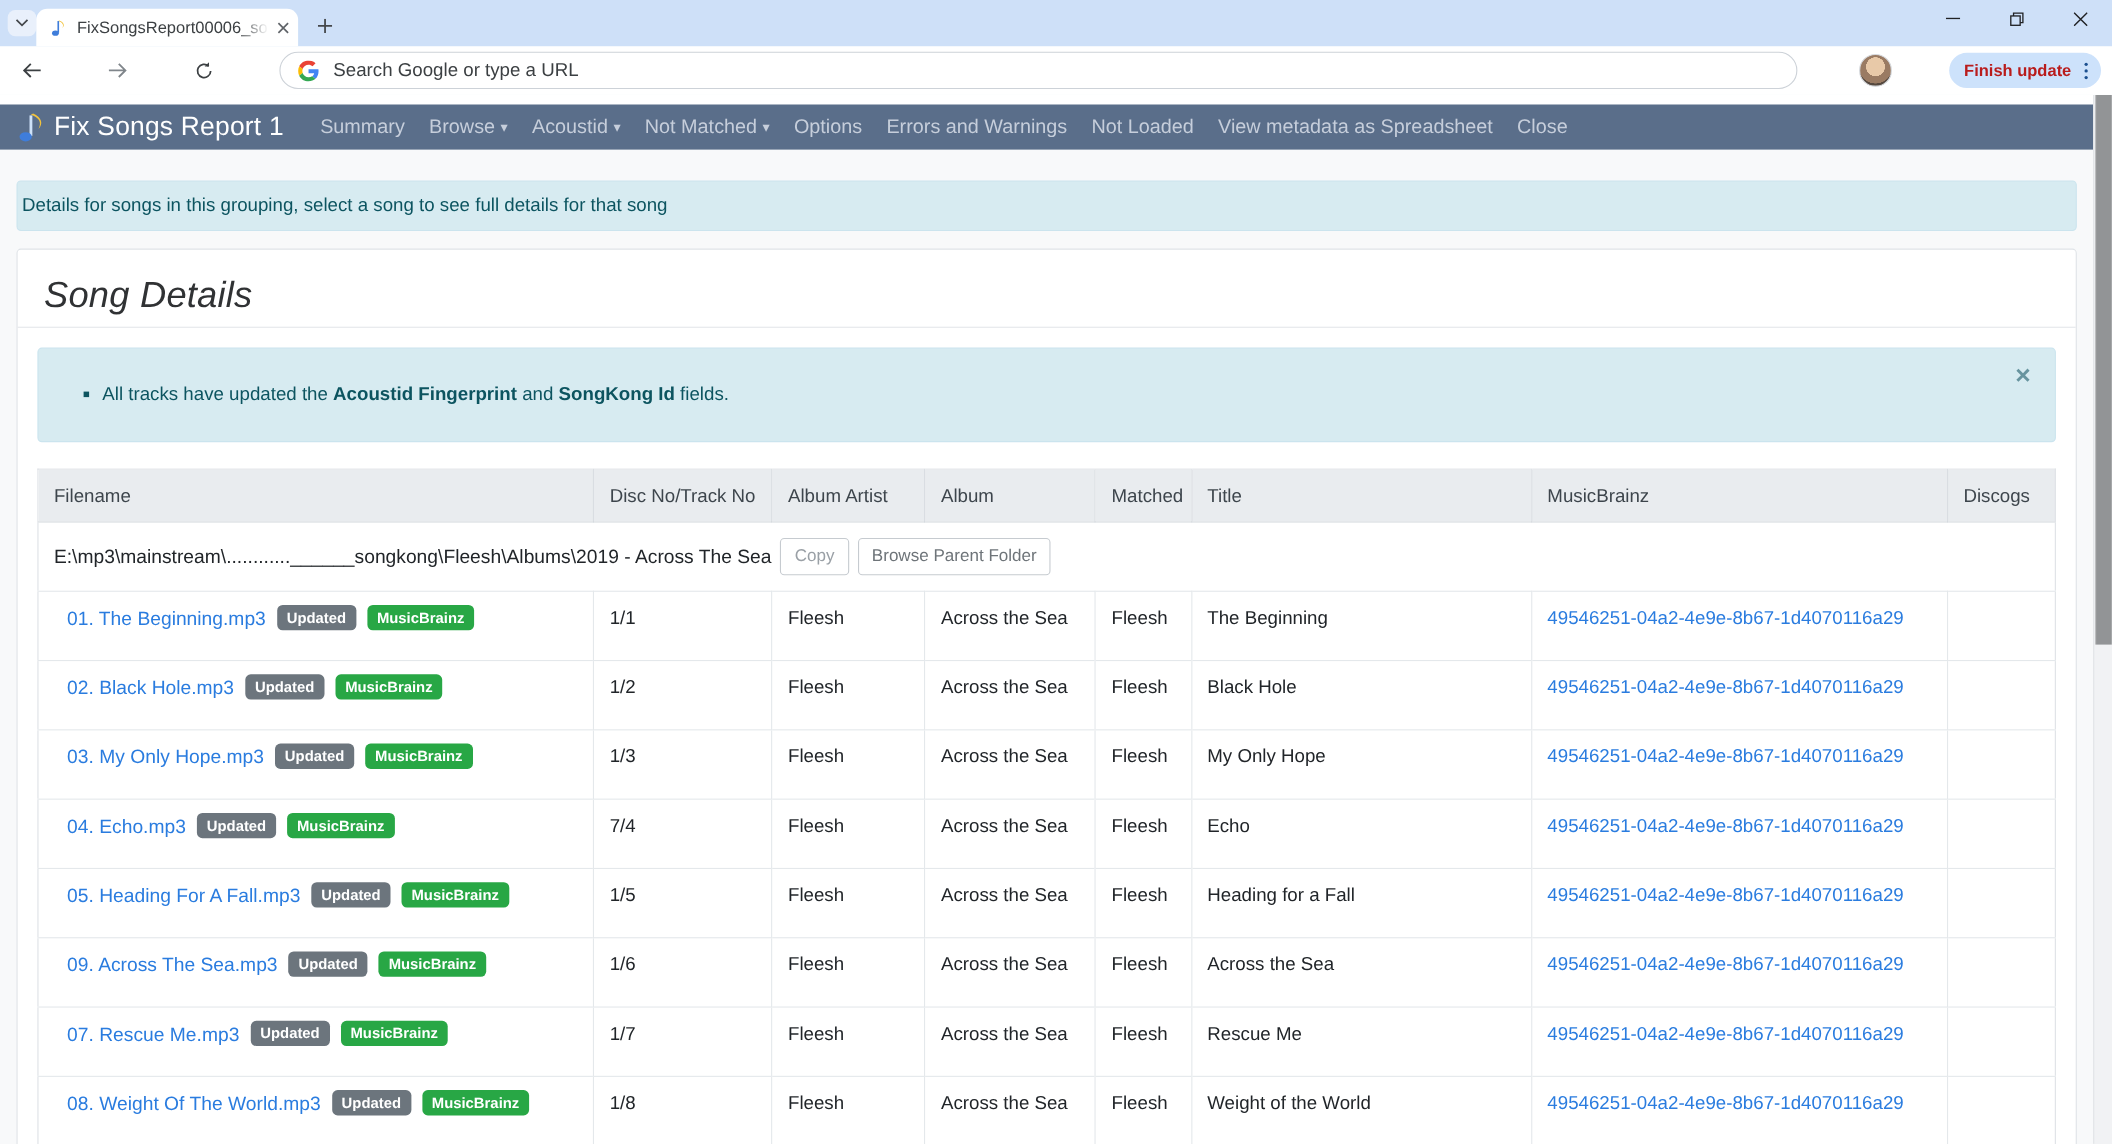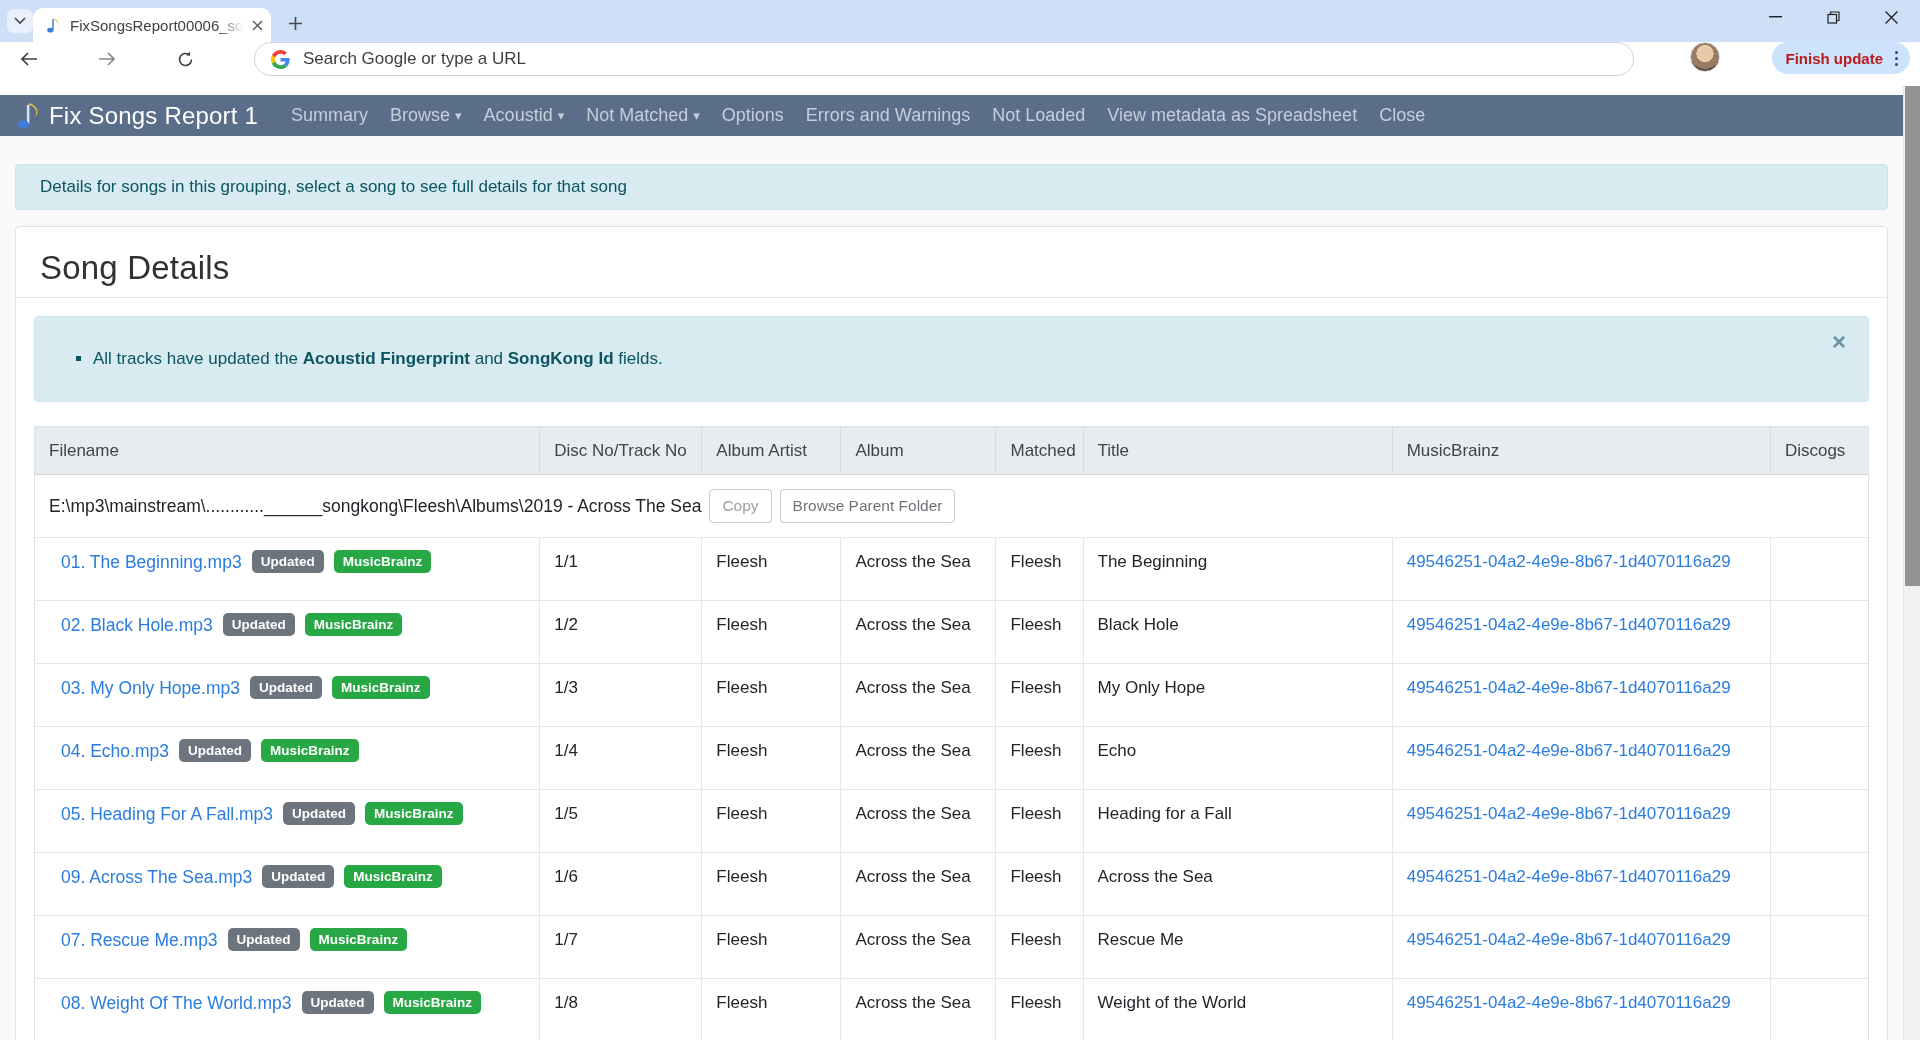--- a/index.html
+++ b/index.html
@@ -34,21 +34,21 @@
   .icon-btn { display: flex; align-items: center; justify-content: center; background: transparent; border: none; padding: 0; }
   .new-tab {
     position: absolute; left: 282px; bottom: 6px;
     width: 26px; height: 26px; border-radius: 50%;
     display: flex; align-items: center; justify-content: center;
   }
   .win-controls { position: absolute; right: 0; top: 0; height: 34px; display: flex; }
   .win-btn { width: 58px; height: 34px; display: flex; align-items: center; justify-content: center; }
   .toolbar {
     height: 44px; background: #ffffff;
-    display: flex; padding: 0 10px; gap: 40px;
+    display: flex; align-items: center; padding: 0 10px; gap: 40px;
   }
   .nav-ico { width: 34px; height: 34px; display: flex; align-items: center; justify-content: center; margin: 0 2px; }
   .omnibox {
     flex: 1; height: 34px; margin: 0 10px;
     border: 1px solid #cdd2d8; border-radius: 17px; background: #fff;
     display: flex; align-items: center; gap: 13px; padding: 0 16px;
   }
   .omni-text { font-size: 17px; color: #3c4043; }
   .avatar {
     width: 30px; height: 30px; border-radius: 50%; margin: 0 6px;
@@ -73,30 +73,30 @@
   .brand { display: flex; align-items: center; gap: 7px; margin-right: 22px; text-decoration: none; }
   .brand-text { color: #ffffff; font-size: 24px; letter-spacing: 0.2px; }
   .app-nav-link {
     color: #c6cedb; font-size: 18px; padding: 0 11px; text-decoration: none; white-space: nowrap;
   }
   .has-caret::after { content: "▾"; font-size: 13px; margin-left: 5px; position: relative; top: -1px; }
 
   
   .page { height: 945px; margin-right: 17px; padding: 0 15px; overflow: hidden; }
   .banner {
-    margin-top: 28px; padding: 12px 24px;
+    margin-top: 28px; padding: 12px 4px;
     background: #d7ebf1; border: 1px solid #cbe4ee; border-radius: 4px;
     color: #0c5460; font-size: 17px;
   }
   .card {
     margin-top: 16px; background: #ffffff;
     border: 1px solid #dfe3e7; border-radius: 4px;
     min-height: 880px;
   }
-  .card-header { padding: 22px 24px 10px; border-bottom: 1px solid #e4e7ea; }
+  .card-header { padding: 22px 24px 10px; border-bottom: 1px solid #e4e7ea; font-style: italic; }
   .card-header h1 { margin: 0; font-size: 33px; font-weight: 500; color: #303234; letter-spacing: 0.2px; }
   .card-body { padding: 18px; }
 
   .alert {
     position: relative; background: #d7ebf1; border: 1px solid #cbe4ee;
     border-radius: 4px; padding: 20px 48px 20px 22px; color: #0c5460;
   }
   .alert ul { margin: 12px; padding-left: 24px; list-style: square; }
   .alert li { font-size: 17px; }
   .alert-close {
@@ -337,21 +337,21 @@
             <td>Fleesh</td>
             <td>Across the Sea</td>
             <td>Fleesh</td>
             <td>My Only Hope</td>
             <td><a class="mb-link" href="#">49546251-04a2-4e9e-8b67-1d4070116a29</a></td>
             <td></td>
           </tr>
 
           <tr>
             <td><a class="file-link" href="#">04. Echo.mp3</a><span class="badge badge-upd">Updated</span><span class="badge badge-mb">MusicBrainz</span></td>
-            <td>1/4</td>
+            <td>7/4</td>
             <td>Fleesh</td>
             <td>Across the Sea</td>
             <td>Fleesh</td>
             <td>Echo</td>
             <td><a class="mb-link" href="#">49546251-04a2-4e9e-8b67-1d4070116a29</a></td>
             <td></td>
           </tr>
 
           <tr>
             <td><a class="file-link" href="#">05. Heading For A Fall.mp3</a><span class="badge badge-upd">Updated</span><span class="badge badge-mb">MusicBrainz</span></td>

